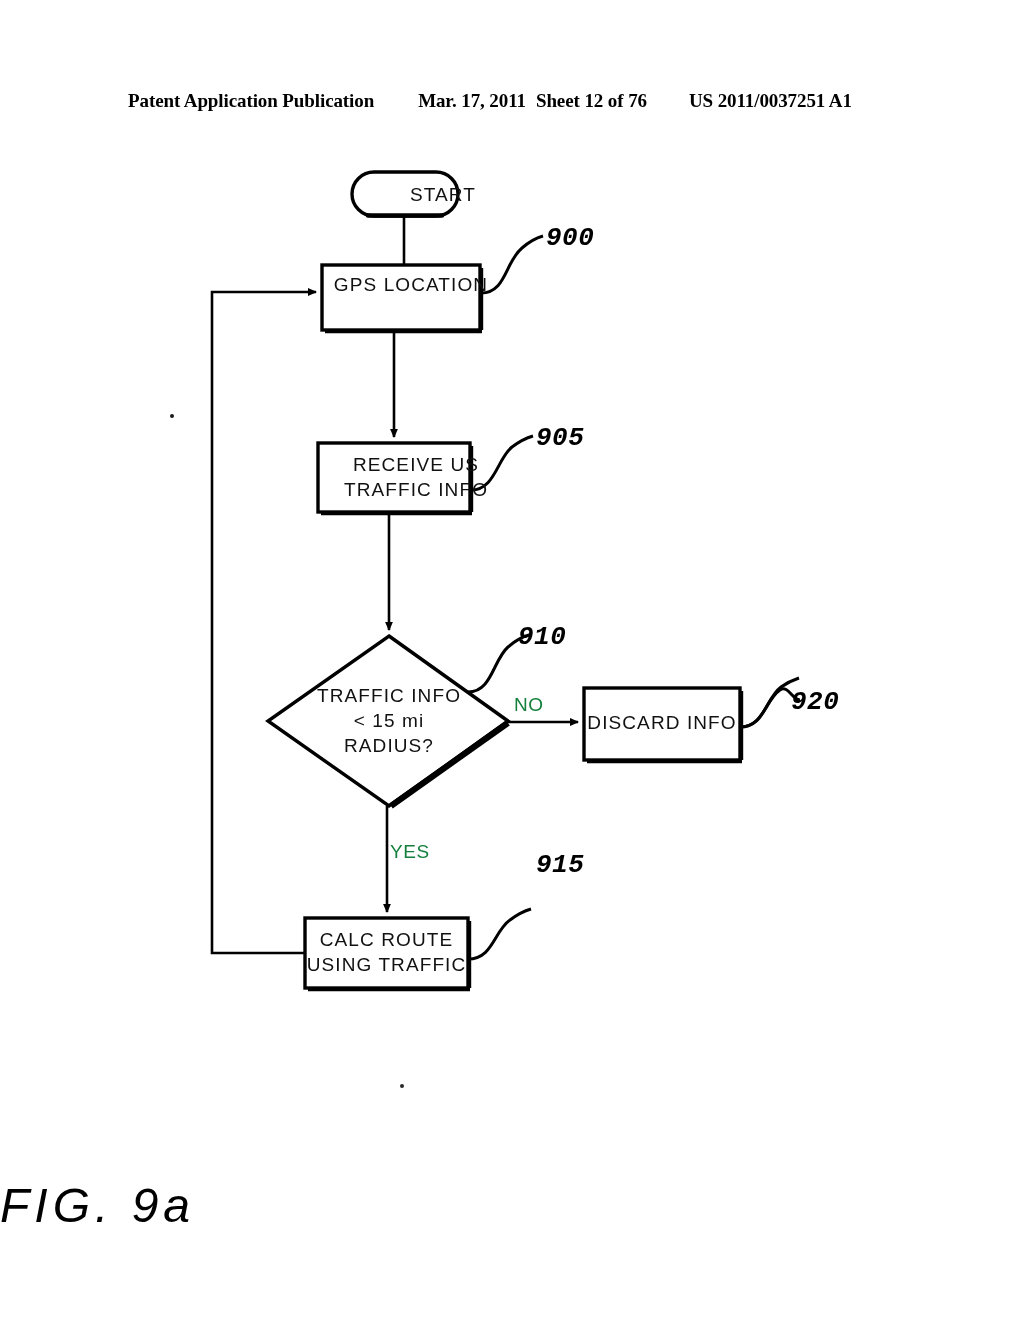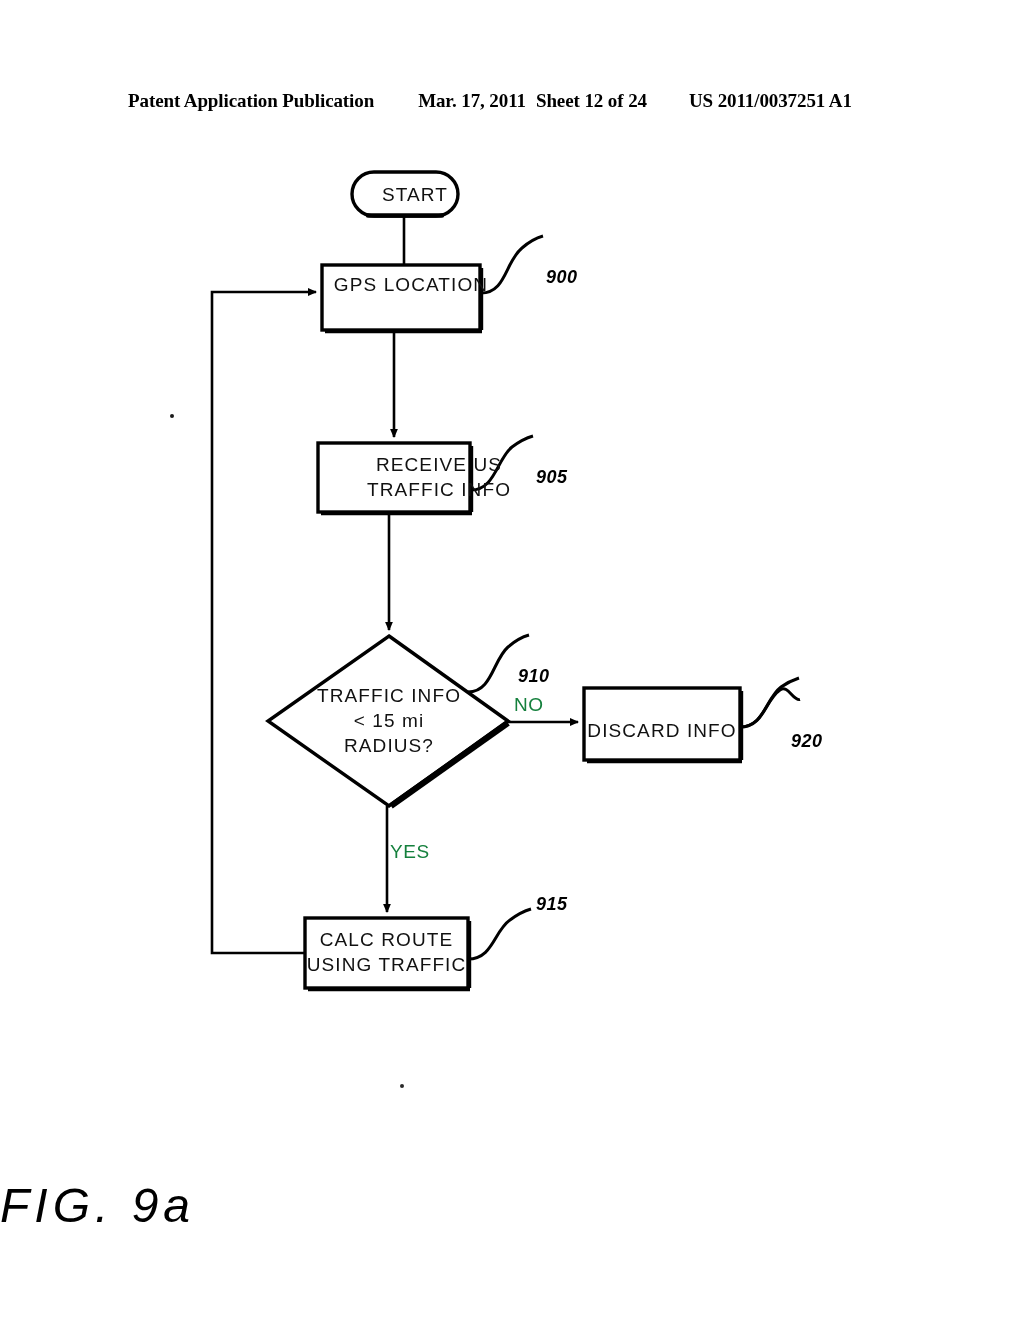--- a/index.html
+++ b/index.html
@@ -65,48 +65,47 @@
   }
   .branch-label {
     position: absolute;
     font-family: "Liberation Sans", sans-serif;
     font-size: 19px;
     letter-spacing: 0.6px;
     color: #15803d;
   }
   .ref-number {
     position: absolute;
-    font-family: Liberation Sans, sans-serif;
+    font-family: Liberation Mono, monospace;
     font-style: italic;
     font-weight: bold;
-    font-size: 18px;
+    font-size: 26px;
     letter-spacing: 0.5px;
     color: #000000;
-    margin-top: 44px;
   }
   #figure-caption {
     position: absolute;
     left: 0;
     top: 1178px;
     width: 1024px;
     text-align: left;
     font-family: "Liberation Sans", sans-serif;
     font-style: italic;
     font-size: 48px;
     letter-spacing: 5px;
     color: #000000;
   }
 </style>
 </head>
 <body>
 
 <div id="page-header">
   <span class="hdr-pub">Patent Application Publication</span>
   <span class="hdr-date">Mar. 17, 2011</span>
-  <span class="hdr-sheet">Sheet 12 of 24</span>
+  <span class="hdr-sheet">Sheet 12 of 76</span>
   <span class="hdr-docnum">US 2011/0037251 A1</span>
 </div>
 
 <svg id="figure-canvas" viewBox="0 0 1024 1320">
   <defs>
     <marker id="arrowhead" markerWidth="9" markerHeight="9" refX="8" refY="4.5" orient="auto" markerUnits="userSpaceOnUse">
       <path d="M0,0.6 L9,4.5 L0,8.4 z" fill="#000000"></path>
     </marker>
   </defs>
 
@@ -150,32 +149,32 @@
   <path d="M308,989.6 L470,989.6 M469.6,921 L469.6,988" fill="none" stroke="#000000" stroke-width="3.2"></path>
 
   <path d="M468,959 C493,959 494,931 510,920 C518,914 524,911 531,909" fill="none" stroke="#000000" stroke-width="3"></path>
 
   <path d="M305,953 L212,953 L212,292 L316,292" fill="none" stroke="#000000" stroke-width="2.6" marker-end="url(#arrowhead)"></path>
 
   <circle cx="172" cy="416" r="2" fill="#1a1a1a"></circle>
   <circle cx="402" cy="1086" r="2" fill="#2a2a2a"></circle>
 </svg>
 
-<div class="node-label" style="left:352px; top:182px; width:126px;">START</div>
+<div class="node-label" style="left:352px; top:182px; width:126px;padding-left:28px;">START</div>
 
 <div class="node-label" style="left:322px; top:272px; width:158px;margin-left:10px;">GPS LOCATION</div>
 
-<div class="node-label" style="left:325px; top:452px; width:152px;padding-left:38px;">RECEIVE US
+<div class="node-label" style="left:302px; top:452px; width:152px;padding-left:38px;">RECEIVE US
 TRAFFIC INFO</div>
 
 <div class="node-label" style="left:269px; top:683px; width:240px;">TRAFFIC INFO
 &lt; 15 mi
 RADIUS?</div>
 
-<div class="node-label" style="left:584px; top:710px; width:156px;margin-top:8px;">DISCARD INFO</div>
+<div class="node-label" style="left:584px; top:710px; width:156px;">DISCARD INFO</div>
 
 <div class="node-label" style="left:305px; top:927px; width:163px;">CALC ROUTE
 USING TRAFFIC</div>
 
 <div class="branch-label" style="left:514px; top:694px;">NO</div>
 
 <div class="branch-label" style="left:390px; top:841px;">YES</div>
 
 <div class="ref-number" style="left:546px; top:223px;">900</div>
 

